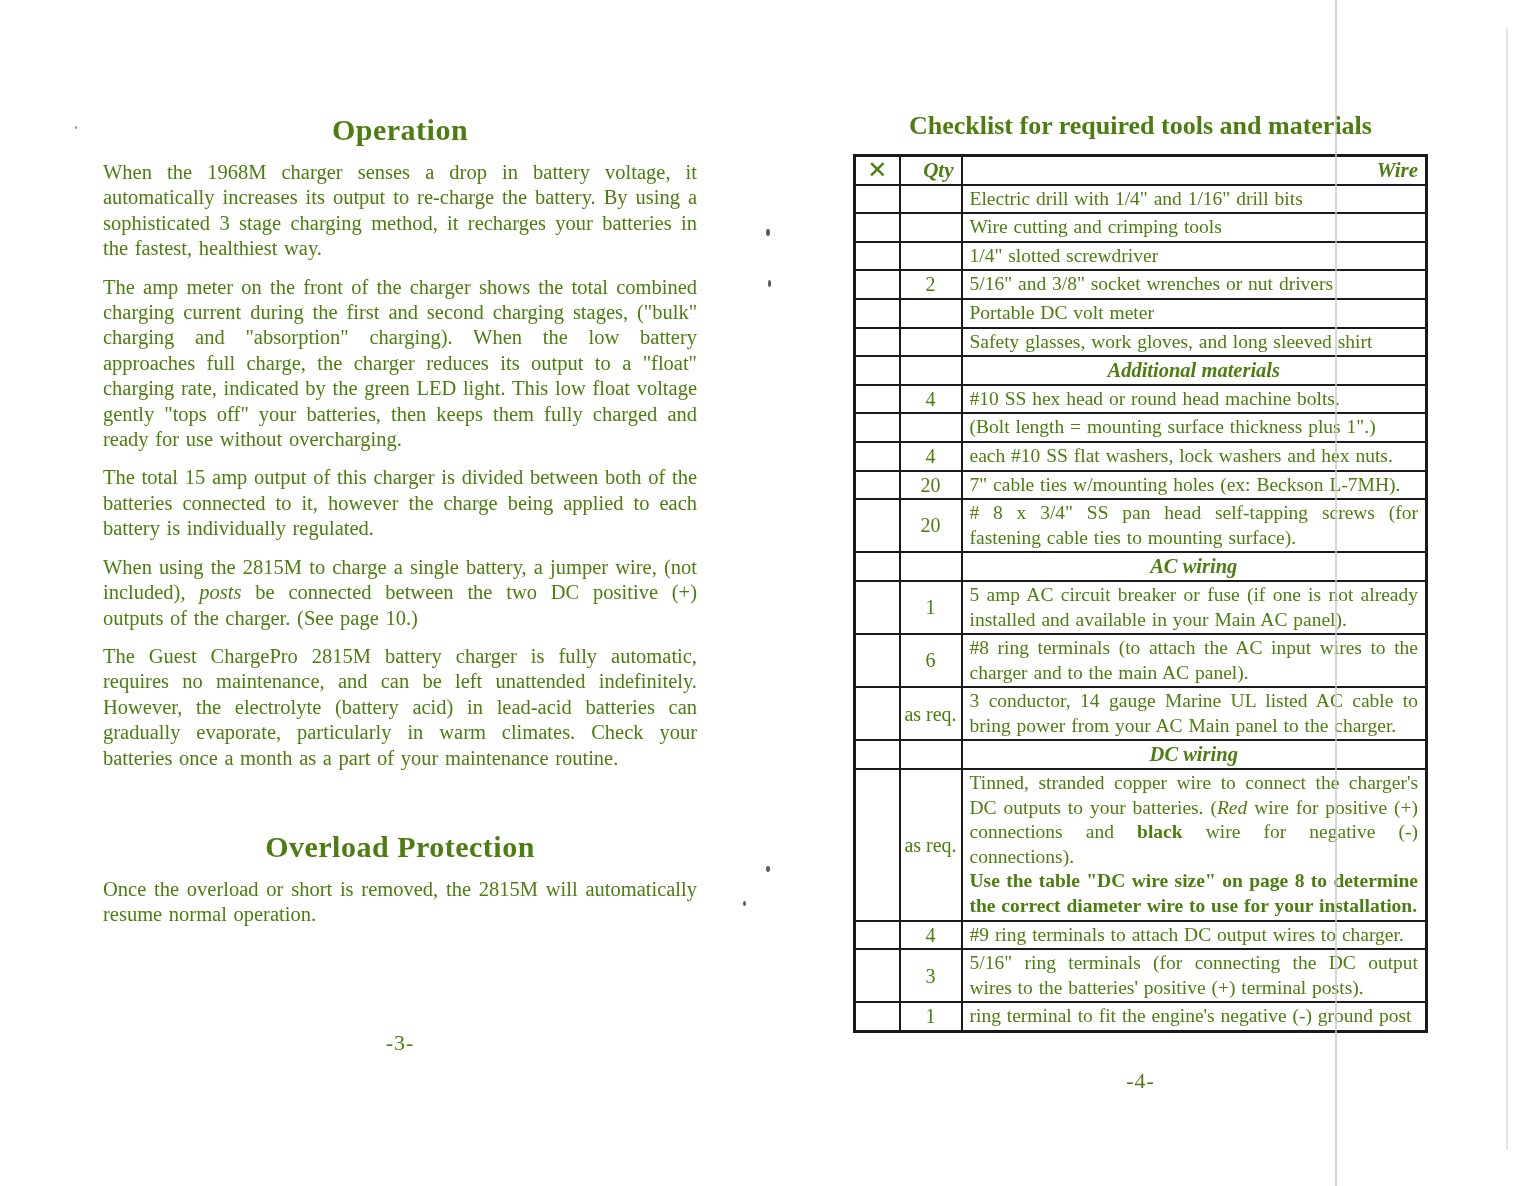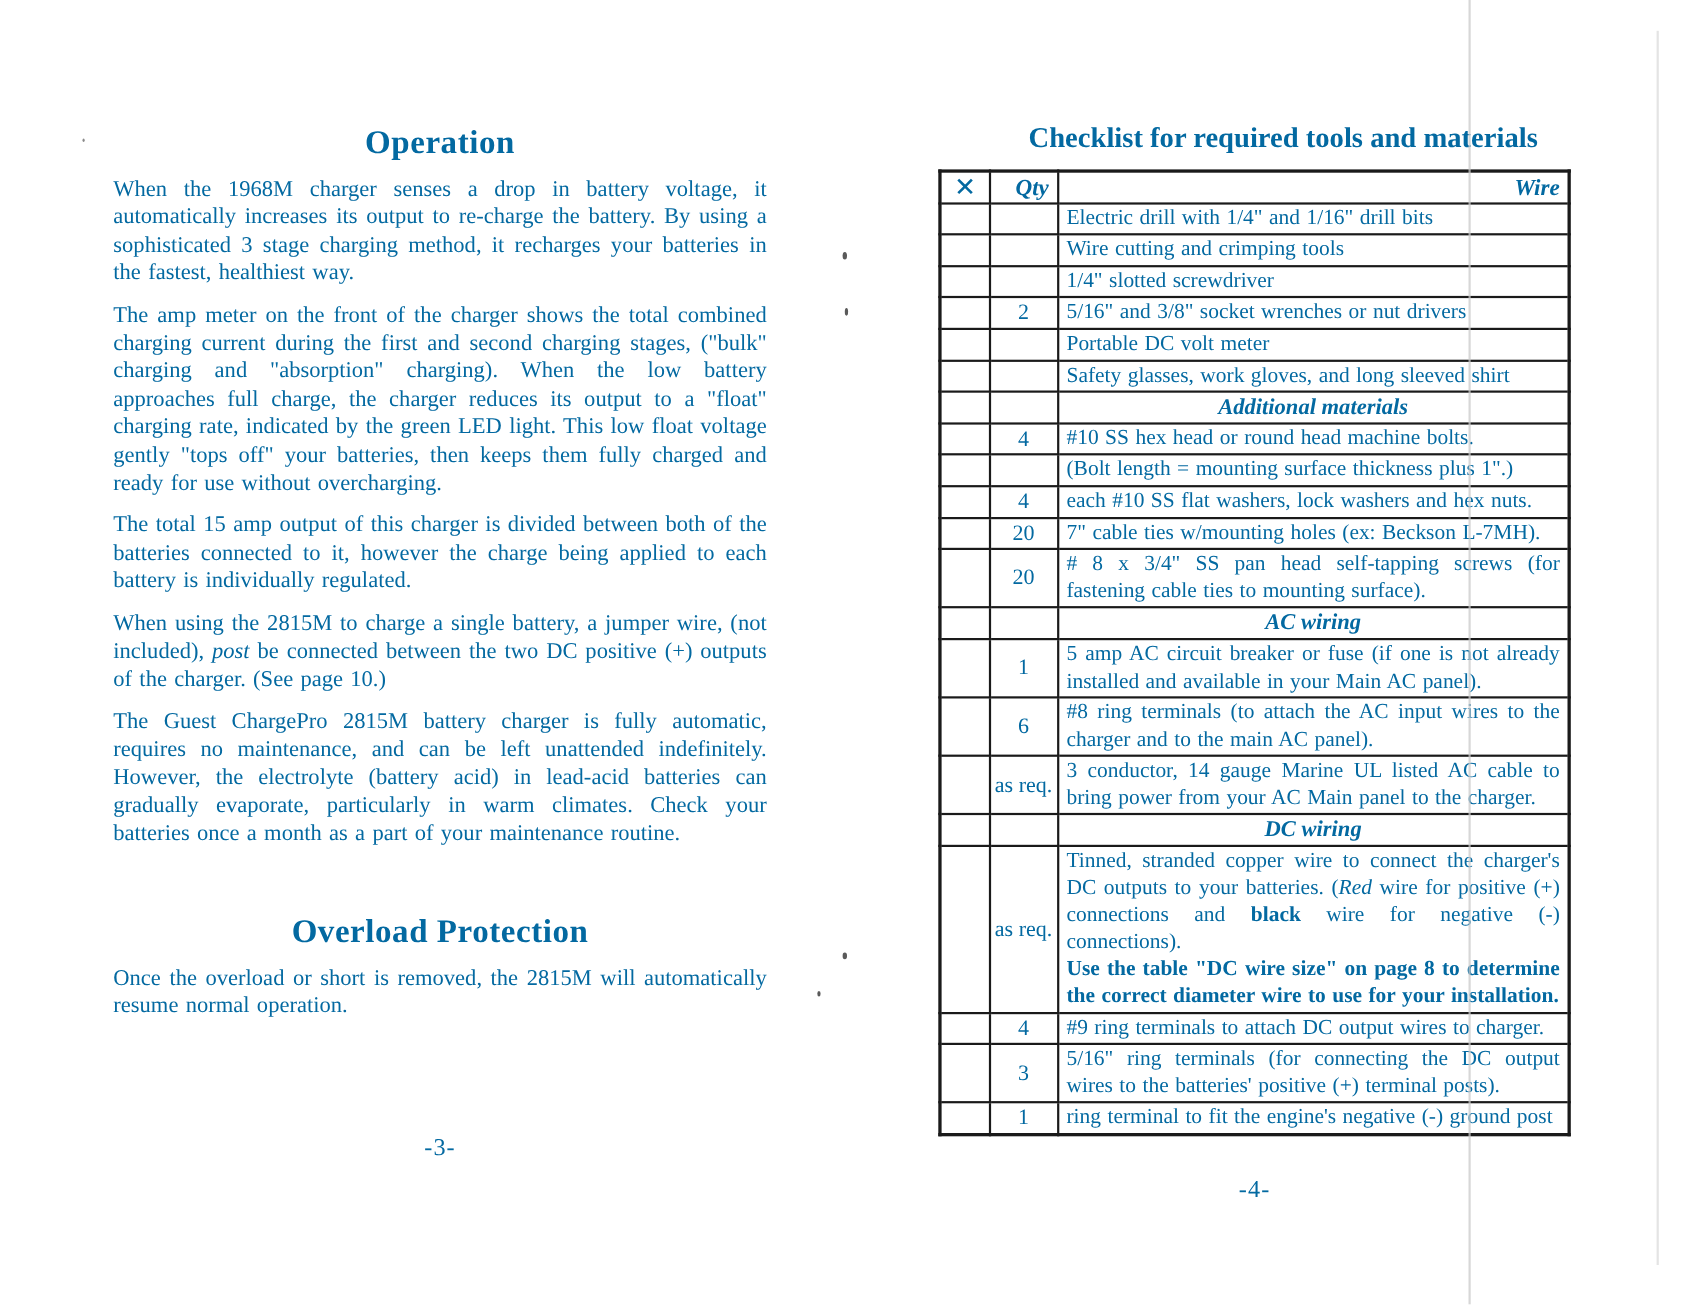--- a/index.html
+++ b/index.html
@@ -6,21 +6,21 @@
     margin: 0; padding: 0;
     width: 1538px; height: 1186px;
     background: #ffffff;
     overflow: hidden;
   }
   .sheet {
     position: relative;
     width: 1538px; height: 1186px;
     background: #ffffff;
     font-family: "Liberation Serif", "DejaVu Serif", serif;
-    color: #0369a1;
+    color: #4d7c0f;
   }
   
   .left-col { position: absolute; left: 103px; width: 594px; }
   #section-operation { top: 112px; }
   #section-overload  { top: 829px; }
   .sec-title {
     text-align: center;
     font-weight: bold;
     font-size: 30px;
     line-height: 36px;
@@ -39,21 +39,21 @@
     position: absolute;
     text-align: center;
     font-size: 22px;
     letter-spacing: 1px;
   }
   #page-num-left  { left: 103px; width: 594px; top: 1030px; }
   #page-num-right { left: 853px; width: 575px; top: 1068px; }
   
   .checklist-title {
     position: absolute;
-    left: 879px; top: 110px; width: 575px;
+    left: 853px; top: 110px; width: 575px;
     text-align: center;
     font-weight: bold;
     font-size: 26px;
     line-height: 32px;
     margin: 0;
   }
   .checklist-table {
     position: absolute;
     left: 853px; top: 154px; width: 575px;
     border-collapse: collapse;
@@ -114,21 +114,21 @@
 </head>
 <body>
 
 <div class="sheet">
 
   <div class="left-col" id="section-operation">
       <div class="sec-title">Operation</div>
       <p class="para"><span class="seg-n">When the 1968M charger senses a drop in battery voltage, it automatically increases its output to re-charge the battery. By using a sophisticated 3 stage charging method, it recharges your batteries in the fastest, healthiest way.</span></p>
       <p class="para"><span class="seg-n">The amp meter on the front of the charger shows the total combined charging current during the first and second charging stages, ("bulk" charging and "absorption" charging). When the low battery approaches full charge, the charger reduces its output to a "float" charging rate, indicated by the green LED light. This low float voltage gently "tops off" your batteries, then keeps them fully charged and ready for use without overcharging.</span></p>
       <p class="para"><span class="seg-n">The total 15 amp output of this charger is divided between both of the batteries connected to it, however the charge being applied to each battery is individually regulated.</span></p>
-      <p class="para"><span class="seg-n">When using the 2815M to charge a single battery, a jumper wire, (not included), </span><span class="seg-i">post</span><span class="seg-n"> be connected between the two DC positive (+) outputs of the charger. (See page 10.)</span></p>
+      <p class="para"><span class="seg-n">When using the 2815M to charge a single battery, a jumper wire, (not included), </span><span class="seg-i">posts</span><span class="seg-n"> be connected between the two DC positive (+) outputs of the charger. (See page 10.)</span></p>
       <p class="para"><span class="seg-n">The Guest ChargePro 2815M battery charger is fully automatic, requires no maintenance, and can be left unattended indefinitely. However, the electrolyte (battery acid) in lead-acid batteries can gradually evaporate, particularly in warm climates. Check your batteries once a month as a part of your maintenance routine.</span></p>
     </div>
   <div class="left-col" id="section-overload">
       <div class="sec-title">Overload Protection</div>
       <p class="para"><span class="seg-n">Once the overload or short is removed, the 2815M will automatically resume normal operation.</span></p>
     </div>
   <div class="page-num" id="page-num-left">-3-</div>
 
   <h2 class="checklist-title">Checklist for required tools and materials</h2>
 

